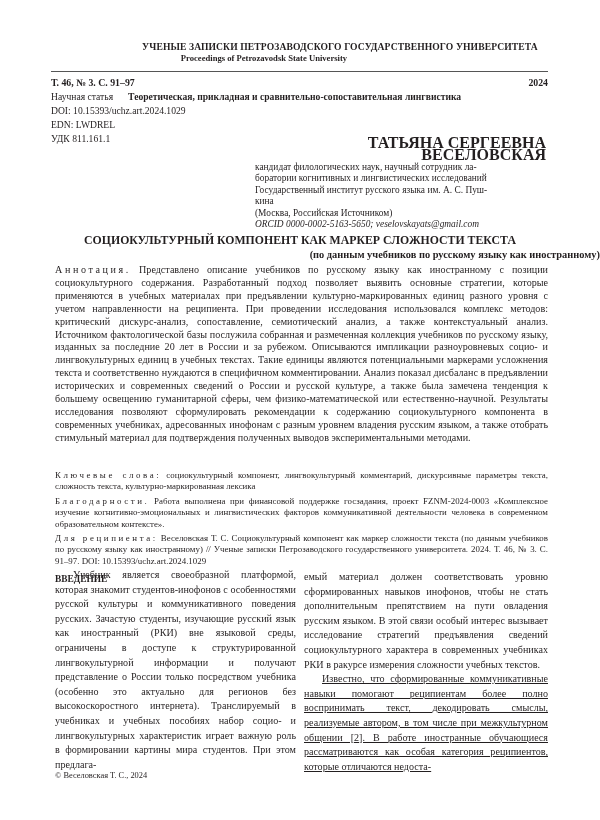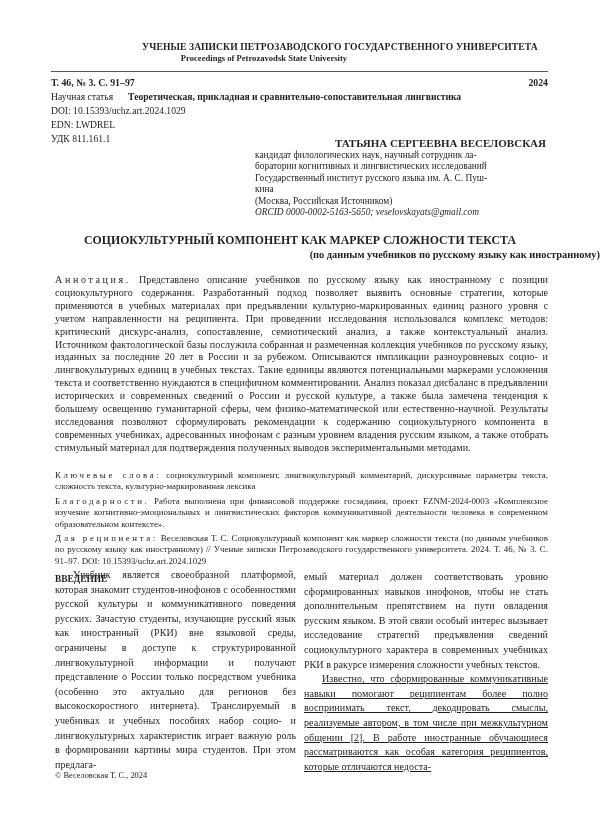--- a/index.html
+++ b/index.html
@@ -26,35 +26,35 @@
   }
   .year {
     position: absolute; right: 52px; top: 76px; font-weight: bold; font-size: 9.8px; line-height: 13px;
   }
   .meta-line { position: absolute; left: 51px; font-size: 9.6px; line-height: 13px; }
   .meta-line .rubric { font-weight: bold; margin-left: 15px; }
 
   .author-block {
     position: absolute; left: 250px; width: 296px; top: 137px; font-size: 9.4px; line-height: 11.4px;
   }
-  .author-name { text-align: right; font-weight: bold; font-size: 11px; line-height: 12px; margin-bottom: 1px; padding-right: 0; }
+  .author-name { text-align: right; font-weight: bold; font-size: 16px; line-height: 12px; margin-bottom: 1px; padding-right: 0; }
   .author-line { padding-left: 5px; }
   .orcid { font-style: italic; }
 
   .article-title {
     position: absolute; left: 0; width: 600px; top: 233px; text-align: center;
     font-weight: bold; font-size: 11.8px; line-height: 14px;
   }
   .article-subtitle {
     position: absolute; left: 0; width: 600px; top: 248px; text-align: right;
     font-weight: bold; font-size: 10.4px; line-height: 13px;
   }
 
   .abstract {
-    position: absolute; left: 55px; width: 493px; top: 274px;
+    position: absolute; left: 55px; width: 493px; top: 264px;
     font-size: 10.1px; line-height: 12.9px; text-align: justify;
   }
   .spaced { letter-spacing: 2.6px; }
   .small-block {
     position: absolute; left: 55px; width: 493px;
     font-size: 8.9px; line-height: 11.3px; text-align: justify;
   }
 
   .section-head {
     position: absolute; left: 55px; top: 573px; font-weight: bold; font-size: 9.4px; line-height: 12px;

